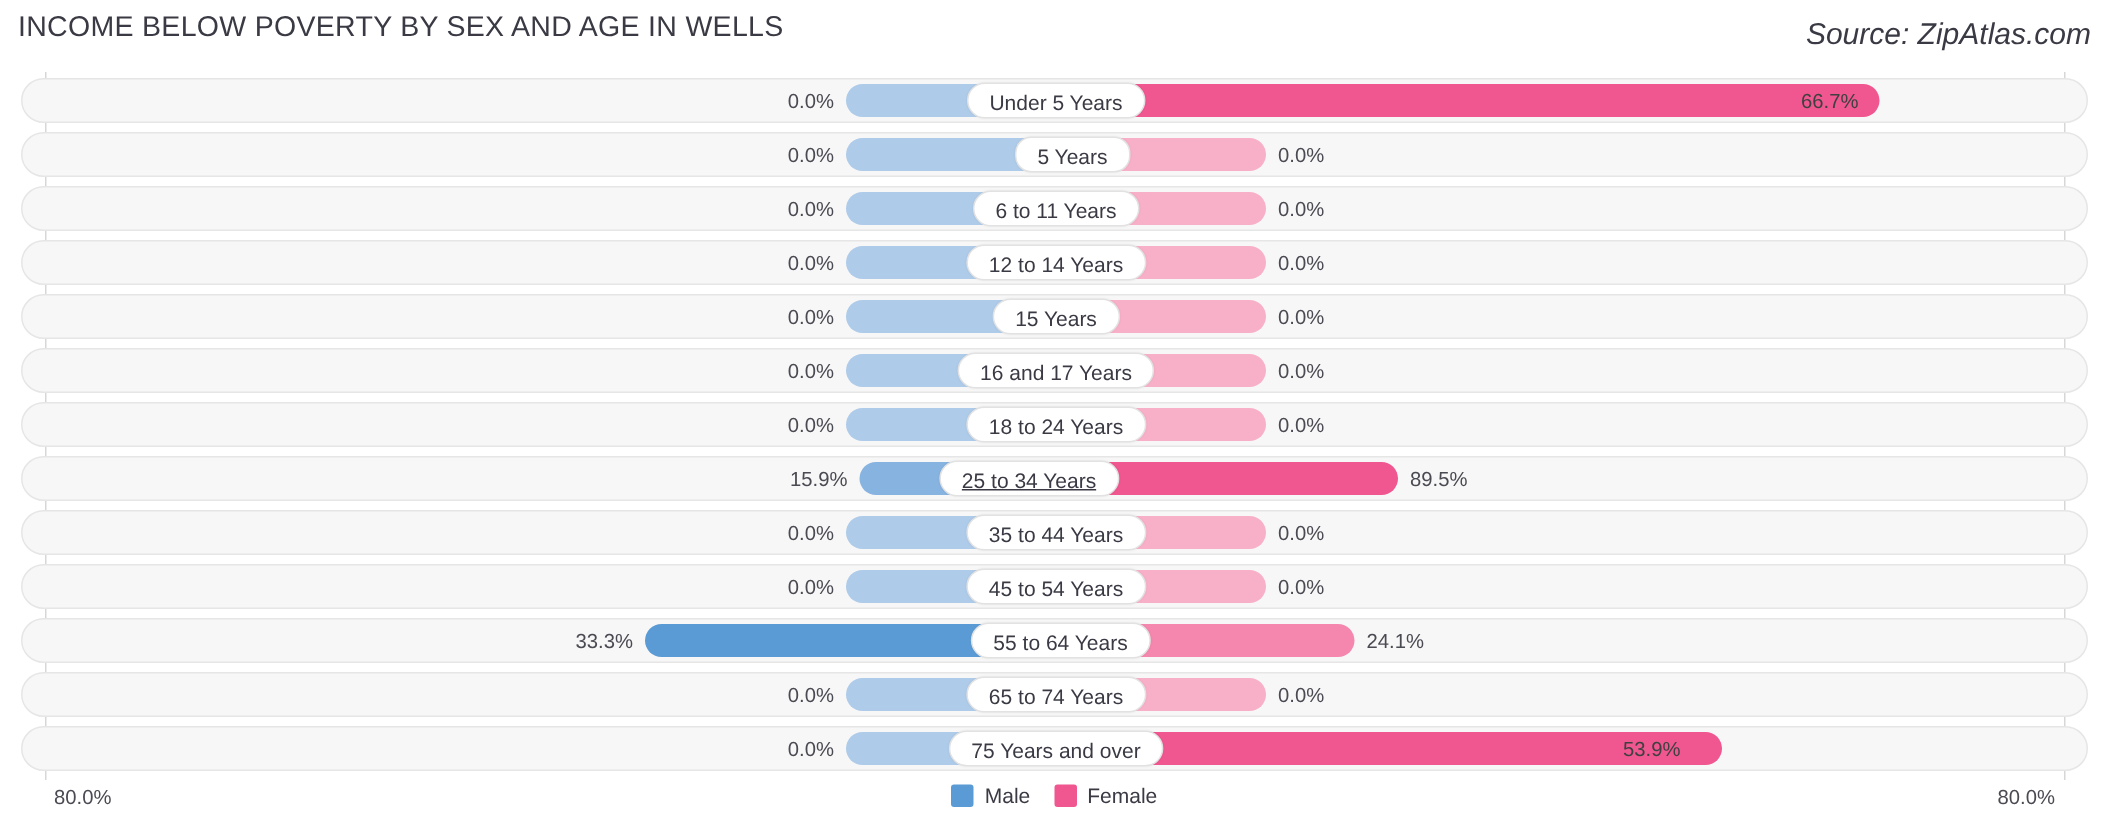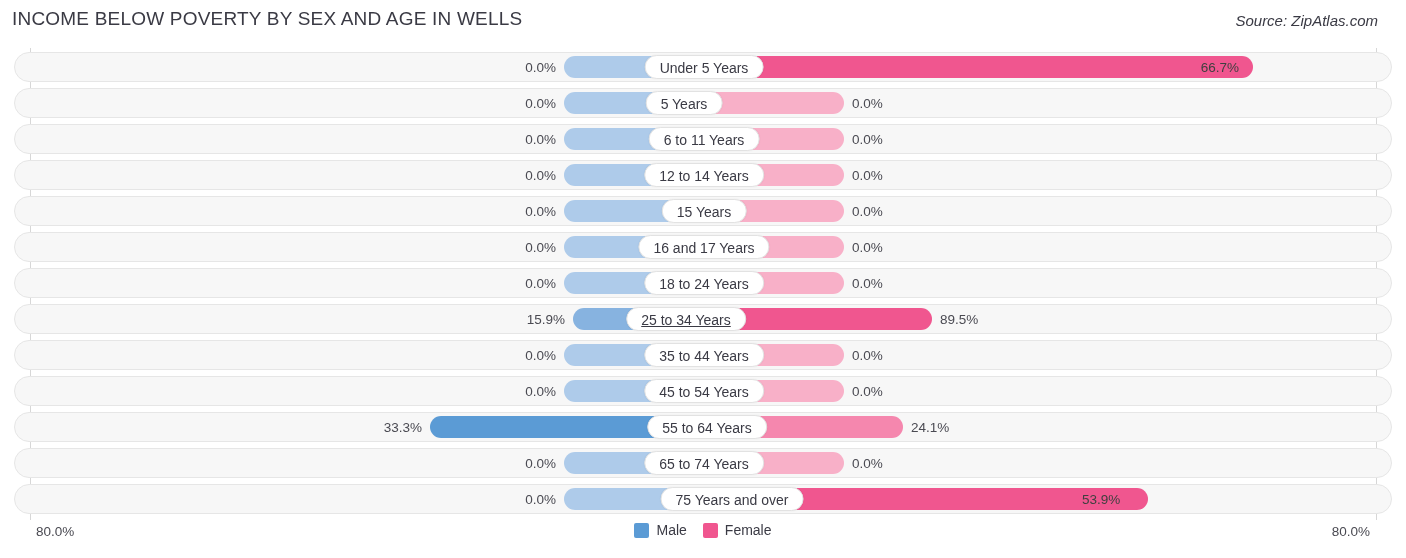--- a/index.html
+++ b/index.html
@@ -11,22 +11,22 @@
     position:relative;
     -webkit-font-smoothing:antialiased;
   }
   #page-title{
     position:absolute;left:12px;top:8px;
     font-size:19px;letter-spacing:.2px;
     color:#3a3a44;font-weight:400;
     white-space:nowrap;
   }
   #source-note{
-    position:absolute;right:28px;top:12px;
-    font-size:15px;font-style:italic;
+    position:absolute;right:12px;top:12px;
+    font-size:20px;font-style:italic;
     color:#3a3a44;white-space:nowrap;
   }
   #chart-area{
     position:absolute;left:0;top:46px;
     width:1406px;height:470px;
   }
   
   .axis-rail{
     position:absolute;top:2px;width:1px;height:472px;
     background:#d7d7d7;
@@ -113,21 +113,21 @@
           <div class="val val-female inside" style="left: 1172px; width: 52px; text-align: right;">66.7%</div>
           <div class="cat-pill" style="left: 689px;">Under 5 Years</div>
         </div>
       </div>
       <div class="bar-row" style="top: 42px;">
         <div class="track">
           <div class="bar bar-male stub" style="left: 549px; width: 140px; background: rgb(174, 203, 234);"></div>
           <div class="bar bar-female stub" style="left: 689px; width: 140px; background: rgb(248, 176, 200);"></div>
           <div class="val val-male" style="right: 1376px; left: 489px; width: 52px;">0.0%</div>
           <div class="val val-female" style="left: 837px; width: 60px;">0.0%</div>
-          <div class="cat-pill" style="left: 669px;">5 Years</div>
+          <div class="cat-pill" style="left: 700px; border-radius: 11px;">5 Years</div>
         </div>
       </div>
       <div class="bar-row" style="top: 78px;">
         <div class="track">
           <div class="bar bar-male stub" style="left: 549px; width: 140px; background: rgb(174, 203, 234);"></div>
           <div class="bar bar-female stub" style="left: 689px; width: 140px; background: rgb(248, 176, 200);"></div>
           <div class="val val-male" style="right: 1376px; left: 489px; width: 52px;">0.0%</div>
           <div class="val val-female" style="left: 837px; width: 60px;">0.0%</div>
           <div class="cat-pill" style="left: 689px;">6 to 11 Years</div>
         </div>
@@ -212,21 +212,21 @@
           <div class="val val-female" style="left: 837px; width: 60px;">0.0%</div>
           <div class="cat-pill" style="left: 689px;">65 to 74 Years</div>
         </div>
       </div>
       <div class="bar-row" style="top: 438px;">
         <div class="track">
           <div class="bar bar-male stub" style="left: 549px; width: 140px; background: rgb(174, 203, 234);"></div>
           <div class="bar bar-female" style="left: 689px; width: 444px; background: rgb(240, 86, 143);"></div>
           <div class="val val-male" style="right: 1376px; left: 489px; width: 52px;">0.0%</div>
           <div class="val val-female inside" style="left: 1067px; width: 52px; text-align: left;">53.9%</div>
-          <div class="cat-pill" style="left: 717px;">75 Years and over</div>
+          <div class="cat-pill" style="left: 689px;">75 Years and over</div>
         </div>
       </div>
     </div>
 </div>
 
 <div id="axis-left-label">80.0%</div>
 <div id="axis-right-label">80.0%</div>
 
 <div id="legend">
     <div class="legend-item">

